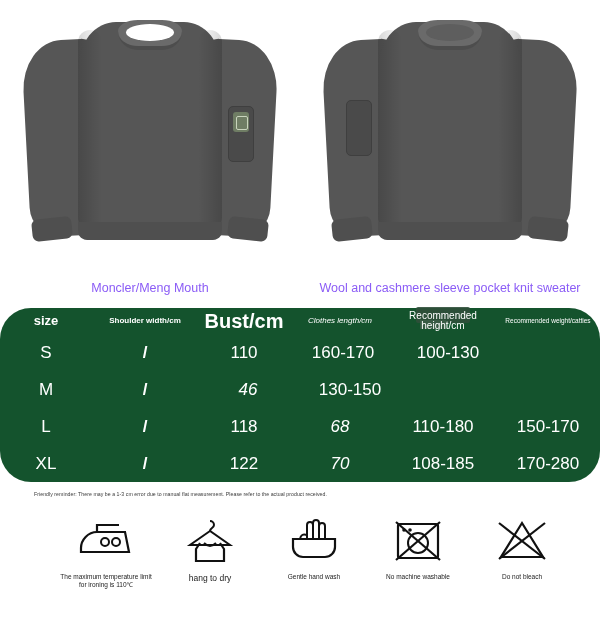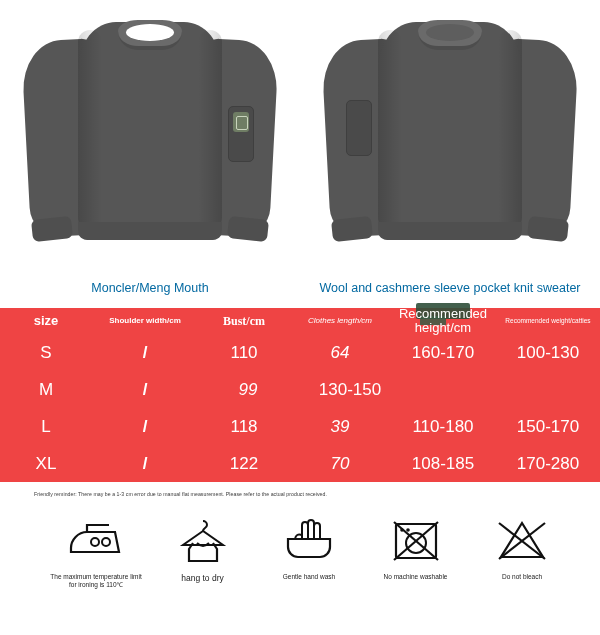--- a/index.html
+++ b/index.html
@@ -116,28 +116,29 @@
   
   .captions {
     width:600px; height:40px;
     display:flex;
     align-items:center;
   }
   .caption {
     width:300px;
     text-align:center;
     font-size:12.5px;
-    color:#0369a1;
+    color:#8b5cf6;
   }
 
   
   .table {
     width:600px;
-    background:#ef4444;
+    background:#14532d;
     color:#fff;
+    border-radius:31px;
   }
   .row {
     display:flex;
     width:600px;
     align-items:center;
   }
   .row.head { height:26px; }
   .row.data { height:37px; }
   .cell {
     text-align:center;
@@ -145,22 +146,22 @@
   }
   .c0 { width:92px; }
   .c1 { width:106px;font-weight:bold; }
   .c2 { width:92px; }
   .c3 { width:100px;font-style:italic; }
   .c4 { width:106px; }
   .c5 { width:104px;text-align:center; }
 
   .row.head .cell { font-size:8px; color:#ffffff; }
   .row.head .c0 { font-size:13px; font-weight:bold; }
-  .row.head .c2 { font-size:12px; font-weight:bold;font-family:Liberation Serif, serif; }
-  .row.head .c4 { font-size:13px; }
+  .row.head .c2 { font-size:20px; font-weight:bold; }
+  .row.head .c4 { font-size:10px; }
   .row.head .c5 { font-size:6.5px; }
 
   .row.head .c4 { position:relative; }
   .mark {
     position:absolute;
     left:26px; top:-4px;
     width:54px; height:16px;
     background:#2f4f3a;
     opacity:.9;
     border-radius:2px;
@@ -184,21 +185,21 @@
     font-size:5.2px;
     color:#3a3a3a;
     letter-spacing:.05px;
   }
 
   
   .care {
     width:600px;
     display:flex;
     padding:16px 26px 0 44px;
-    justify-content:space-between;
+    justify-content:flex-end;
   }
   .care-item {
     width:104px;
     text-align:center;
   }
   .care-glyph {
     height:54px;
     display:flex;
     align-items:center;
     justify-content:center;
@@ -269,37 +270,36 @@
       <span class="mark2"></span>
       <span class="head-label">Recommended height/cm</span>
     </div>
     <div class="cell c5">Recommended weight/catties</div>
   </div>
 
   <div class="row data">
     <div class="cell c0">S</div>
     <div class="cell c1">/</div>
     <div class="cell c2">110</div>
-    <div class="cell c3">64</div>
     <div class="cell c4">160-170</div>
     <div class="cell c5">100-130</div>
   </div>
 
   <div class="row data">
     <div class="cell c0">M</div>
     <div class="cell c1">/</div>
-    <div class="cell c3">99</div>
+    <div class="cell c3">46</div>
     <div class="cell c5">130-150</div>
   </div>
 
   <div class="row data">
     <div class="cell c0">L</div>
     <div class="cell c1">/</div>
     <div class="cell c2">118</div>
-    <div class="cell c3">39</div>
+    <div class="cell c3">68</div>
     <div class="cell c4">110-180</div>
     <div class="cell c5">150-170</div>
   </div>
 
   <div class="row data">
     <div class="cell c0">XL</div>
     <div class="cell c1">/</div>
     <div class="cell c2">122</div>
     <div class="cell c3">70</div>
     <div class="cell c4">108-185</div>

